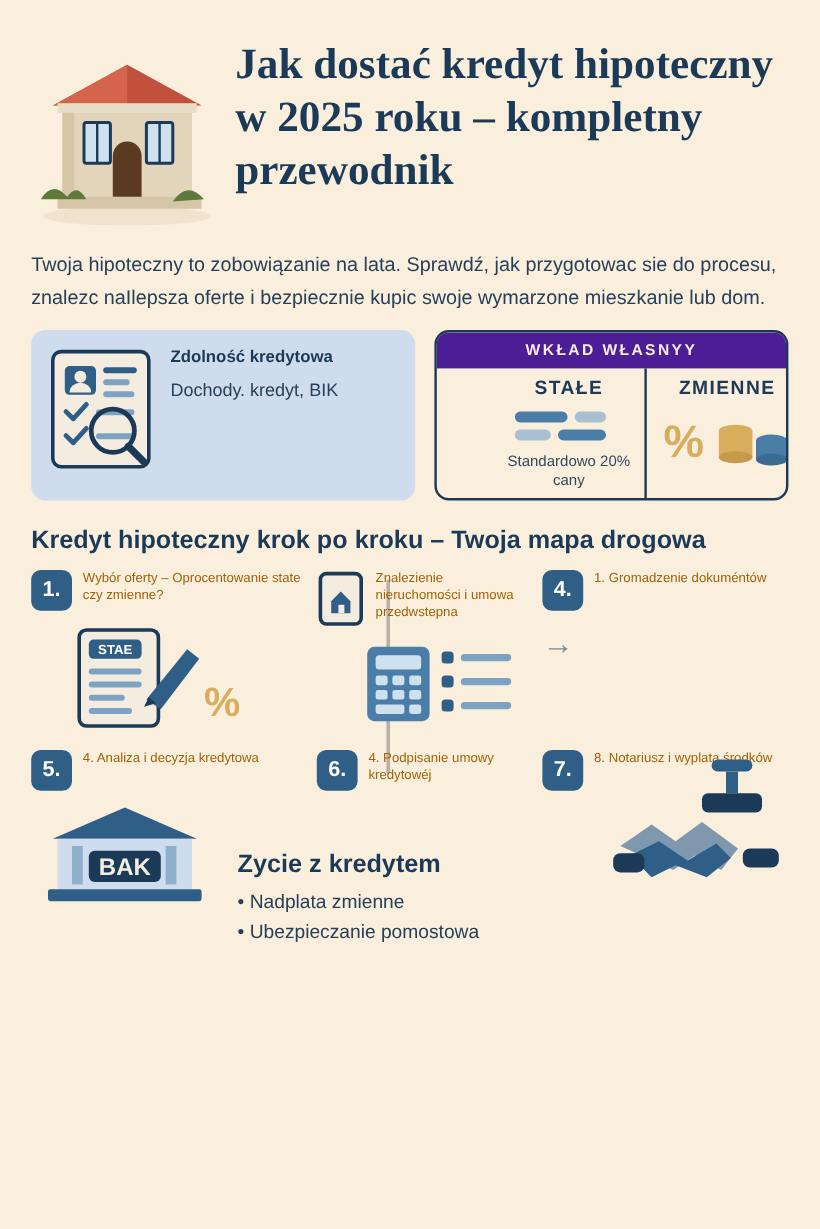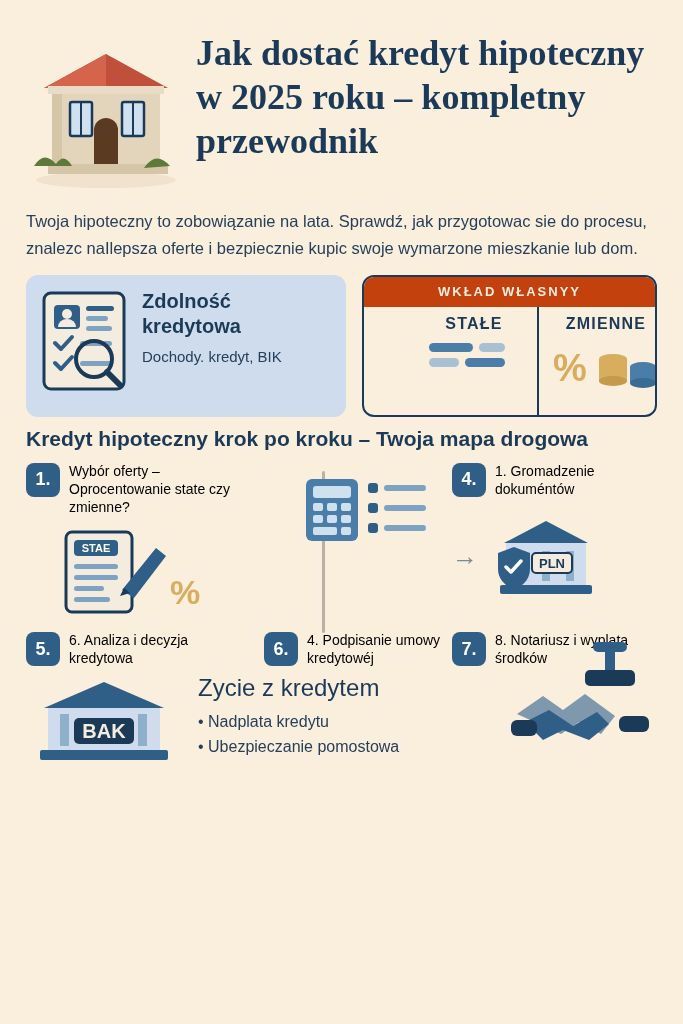--- a/index.html
+++ b/index.html
@@ -34,83 +34,83 @@
   }
 
   
   .section-h {
     font-size: 21px;
     font-weight: bold;
     line-height: 1.3;
     color: #1b3a57;
     margin-top: 22px;
   }
-  .section-h.roadmap { margin-top: 8px; }
+  .section-h.roadmap { margin-top: 20px; }
 
   
   .audit-row { display: flex; gap: 16px; margin-top: 14px; align-items: stretch; }
 
   .capacity-card {
     background: #cfdced;
     border-radius: 12px;
     width: 320px;
     padding: 14px 14px 14px 12px;
     display: flex;
     gap: 12px;
     align-items: flex-start;
   }
   .doc-icon { width: 92px; flex: 0 0 92px; }
   .capacity-text .cap-title {
-    font-size: 20px; font-weight: bold; line-height: 1.22; color: #1b3a57;
+    font-size: 14px; font-weight: bold; line-height: 1.22; color: #1b3a57;
   }
   .capacity-text .cap-sub {
     margin-top: 9px; font-size: 15px; line-height: 1.3; color: #27405a;
   }
 
   .downpayment-card {
     flex: 1;
     background: #faeedd;
     border: 2px solid #1b3a57;
     border-radius: 12px;
     overflow: hidden;
   }
   .dp-head {
-    background: #c2410c; color: #f6ece0;
+    background: #4c1d95; color: #f6ece0;
     text-align: center; font-size: 13px; font-weight: bold;
     letter-spacing: 2px; padding: 7px 0 8px;
   }
   .dp-body { display: flex; height: 108px; padding-left: 47px; }
   .dp-col { flex: 1; padding: 8px 8px 6px; text-align: center; }
   .dp-col.left { border-right: 2px solid #1b3a57; }
   .dp-col h4 { font-size: 16px; font-weight: bold; letter-spacing: 1.2px; color: #1b3a57; }
   .dp-note { font-size: 12.5px; line-height: 1.25; color: #31495f; margin-top: 6px; }
 
   
   .num-badge {
     width: 34px; height: 34px; border-radius: 8px;
     background: #2f5e86; color: #fff;
     font-size: 18px; font-weight: bold;
     display: flex; align-items: center; justify-content: center;
     flex: 0 0 34px;
   }
   .step { display: flex; gap: 9px; align-items: flex-start; }
-  .step-label { font-size: 14px; line-height: 1.28; color: #000000; font-weight: normal; }
+  .step-label { font-size: 11px; line-height: 1.28; color: #a16207; font-weight: normal; }
 
   .grid-steps { position: relative; margin-top: 10px; }
   .row-top { display: flex; gap: 10px; }
   .col-a { width: 228px; }
   .col-b { width: 178px; position: relative; }
   .col-c { flex: 1; }
 
   .arrow { font-size: 26px; color: #7c8a96; line-height: 1; }
 
   .row-mid { display: flex; gap: 10px; margin-top: 14px; }
 
   .life-block { margin-top: 6px; display: flex; gap: 12px; }
-  .life-title { font-size: 24px; font-weight: normal; color: #1b3a57; }
+  .life-title { font-size: 21px; font-weight: bold; color: #1b3a57; margin-top: 44px; }
   .life-list { margin-top: 8px; font-size: 16px; line-height: 1.55; color: #27405a; }
 
   .divider-v {
     position: absolute; left: 296px; top: 8px; width: 3px; height: 162px;
     background: #b9b0a6; border-radius: 2px;
   }
   svg { display: block; }
 </style>
 </head>
 <body>
@@ -177,20 +177,21 @@
         <div class="dp-col left">
           <h4>STAŁE</h4>
           <div style="margin-top:8px;">
             <svg width="110" height="30" viewBox="0 0 110 30">
               <rect x="10" y="2" width="44" height="9" rx="4.5" fill="#4a7ea8"></rect>
               <rect x="60" y="2" width="26" height="9" rx="4.5" fill="#a9bfd2"></rect>
               <rect x="10" y="17" width="30" height="9" rx="4.5" fill="#a9bfd2"></rect>
               <rect x="46" y="17" width="40" height="9" rx="4.5" fill="#4a7ea8"></rect>
             </svg>
           </div>
+          <div class="dp-note">Standardowo 20% cany</div>
         </div>
         <div class="dp-col">
           <h4>ZMIENNE</h4>
           <div style="margin-top:4px;">
             <svg width="118" height="58" viewBox="0 0 118 58">
               <text x="6" y="44" font-family="Liberation Sans, sans-serif" font-size="38" font-weight="bold" fill="#d9ad5e">%</text>
               <ellipse cx="66" cy="22" rx="14" ry="5" fill="#d9ad5e"></ellipse>
               <rect x="52" y="22" width="28" height="22" fill="#d9ad5e"></rect>
               <ellipse cx="66" cy="44" rx="14" ry="5" fill="#c59a4c"></ellipse>
               <ellipse cx="96" cy="30" rx="13" ry="5" fill="#4a7ea8"></ellipse>
@@ -225,20 +226,30 @@
             <rect x="14" y="60" width="30" height="5" rx="2.5" fill="#7ea3c2"></rect>
             <rect x="14" y="71" width="36" height="5" rx="2.5" fill="#7ea3c2"></rect>
             <path d="M62 64 L96 22 l10 8 L74 72 Z" fill="#2f5e86"></path>
             <path d="M60 70 l4 -8 l6 5 z" fill="#1b3a57"></path>
             <text x="110" y="78" font-family="Liberation Sans, sans-serif" font-size="34" font-weight="bold" fill="#d9ad5e">%</text>
           </svg>
         </div>
       </div>
 
       <div class="col-b">
+        <div class="step">
+          <div style="flex:0 0 40px;">
+            <svg width="40" height="48" viewBox="0 0 40 48">
+              <rect x="3" y="3" width="34" height="42" rx="5" fill="#f5ece0" stroke="#1b3a57" stroke-width="3"></rect>
+              <path d="M12 26 L20 18 L28 26 L28 36 L12 36 Z" fill="#2f5e86"></path>
+              <rect x="18" y="29" width="5" height="7" fill="#f5ece0"></rect>
+            </svg>
+          </div>
+          <div class="step-label">Znalezienie nieruchomości i umowa przedwstepna</div>
+        </div>
         <div style="margin-top:14px; padding-left:40px;">
           <svg width="130" height="66" viewBox="0 0 130 66">
             <rect x="2" y="2" width="52" height="62" rx="6" fill="#4a7ea8"></rect>
             <rect x="9" y="9" width="38" height="12" rx="3" fill="#cfe0ee"></rect>
             <g fill="#cfe0ee">
               <rect x="9" y="26" width="10" height="8" rx="2"></rect>
               <rect x="23" y="26" width="10" height="8" rx="2"></rect>
               <rect x="37" y="26" width="10" height="8" rx="2"></rect>
               <rect x="9" y="38" width="10" height="8" rx="2"></rect>
               <rect x="23" y="38" width="10" height="8" rx="2"></rect>
@@ -258,43 +269,29 @@
         </div>
       </div>
 
       <div class="col-c">
         <div class="step">
           <div class="num-badge">4.</div>
           <div class="step-label">1. Gromadzenie dokuméntów</div>
         </div>
         <div style="display:flex; align-items:center; gap:6px; margin-top:14px;">
           <span class="arrow">→</span>
-          <div>
-            <svg width="130" height="86" viewBox="0 0 130 86">
-              <path d="M20 30 L62 8 L104 30 Z" fill="#2f5e86"></path>
-              <rect x="22" y="30" width="80" height="44" fill="#cfdced"></rect>
-              <rect x="16" y="72" width="92" height="9" rx="2" fill="#2f5e86"></rect>
-              <rect x="34" y="38" width="8" height="30" fill="#8fb0cb"></rect>
-              <rect x="58" y="38" width="8" height="30" fill="#8fb0cb"></rect>
-              <rect x="82" y="38" width="8" height="30" fill="#8fb0cb"></rect>
-              <rect x="48" y="40" width="40" height="20" rx="4" fill="#f5ece0" stroke="#1b3a57" stroke-width="2"></rect>
-              <text x="68" y="55" text-anchor="middle" font-family="Liberation Sans, sans-serif" font-size="13" font-weight="bold" fill="#1b3a57">PLN</text>
-              <path d="M14 40 l16 -6 l16 6 v16 c0 12 -10 18 -16 21 c-6 -3 -16 -9 -16 -21 z" fill="#2f5e86"></path>
-              <path d="M22 54 l5 5 l10 -11" stroke="#fff" stroke-width="3.5" fill="none" stroke-linecap="round" stroke-linejoin="round"></path>
-            </svg>
-          </div>
         </div>
       </div>
     </div>
 
     <div class="row-mid">
       <div class="col-a">
         <div class="step">
           <div class="num-badge">5.</div>
-          <div class="step-label">6. Analiza i decyzja kredytowa</div>
+          <div class="step-label">4. Analiza i decyzja kredytowa</div>
         </div>
       </div>
       <div class="col-b">
         <div class="step">
           <div class="num-badge">6.</div>
           <div class="step-label">4. Podpisanie umowy kredytowéj</div>
         </div>
       </div>
       <div class="col-c">
         <div class="step">
@@ -312,21 +309,21 @@
           <rect x="14" y="76" width="128" height="10" rx="2" fill="#2f5e86"></rect>
           <rect x="34" y="40" width="9" height="32" fill="#8fb0cb"></rect>
           <rect x="112" y="40" width="9" height="32" fill="#8fb0cb"></rect>
           <rect x="48" y="44" width="60" height="26" rx="5" fill="#1b3a57"></rect>
           <text x="78" y="64" text-anchor="middle" font-family="Liberation Sans, sans-serif" font-size="20" font-weight="bold" fill="#f5ece0">BAK</text>
         </svg>
       </div>
       <div style="flex:1;">
         <div class="life-title">Zycie z kredytem</div>
         <div class="life-list">
-          <div>• Nadplata kredytu</div>
+          <div>• Nadplata zmienne</div>
           <div>• Ubezpieczanie pomostowa</div>
         </div>
       </div>
       <div style="flex:0 0 150px; margin-top:-46px;">
         <svg width="150" height="130" viewBox="0 0 150 130">
           <rect x="86" y="14" width="34" height="10" rx="5" fill="#2f5e86"></rect>
           <rect x="98" y="24" width="10" height="18" fill="#2f5e86"></rect>
           <rect x="78" y="42" width="50" height="16" rx="5" fill="#1b3a57"></rect>
           <path d="M10 86 l26 -18 l20 14 l22 -16 l30 22 l-14 18 l-22 -12 l-18 12 z" fill="#7f98ad"></path>
           <path d="M18 94 l24 -12 l24 16 l24 -14 l12 12 l-20 16 l-26 -10 l-20 10 z" fill="#2f5e86"></path>

